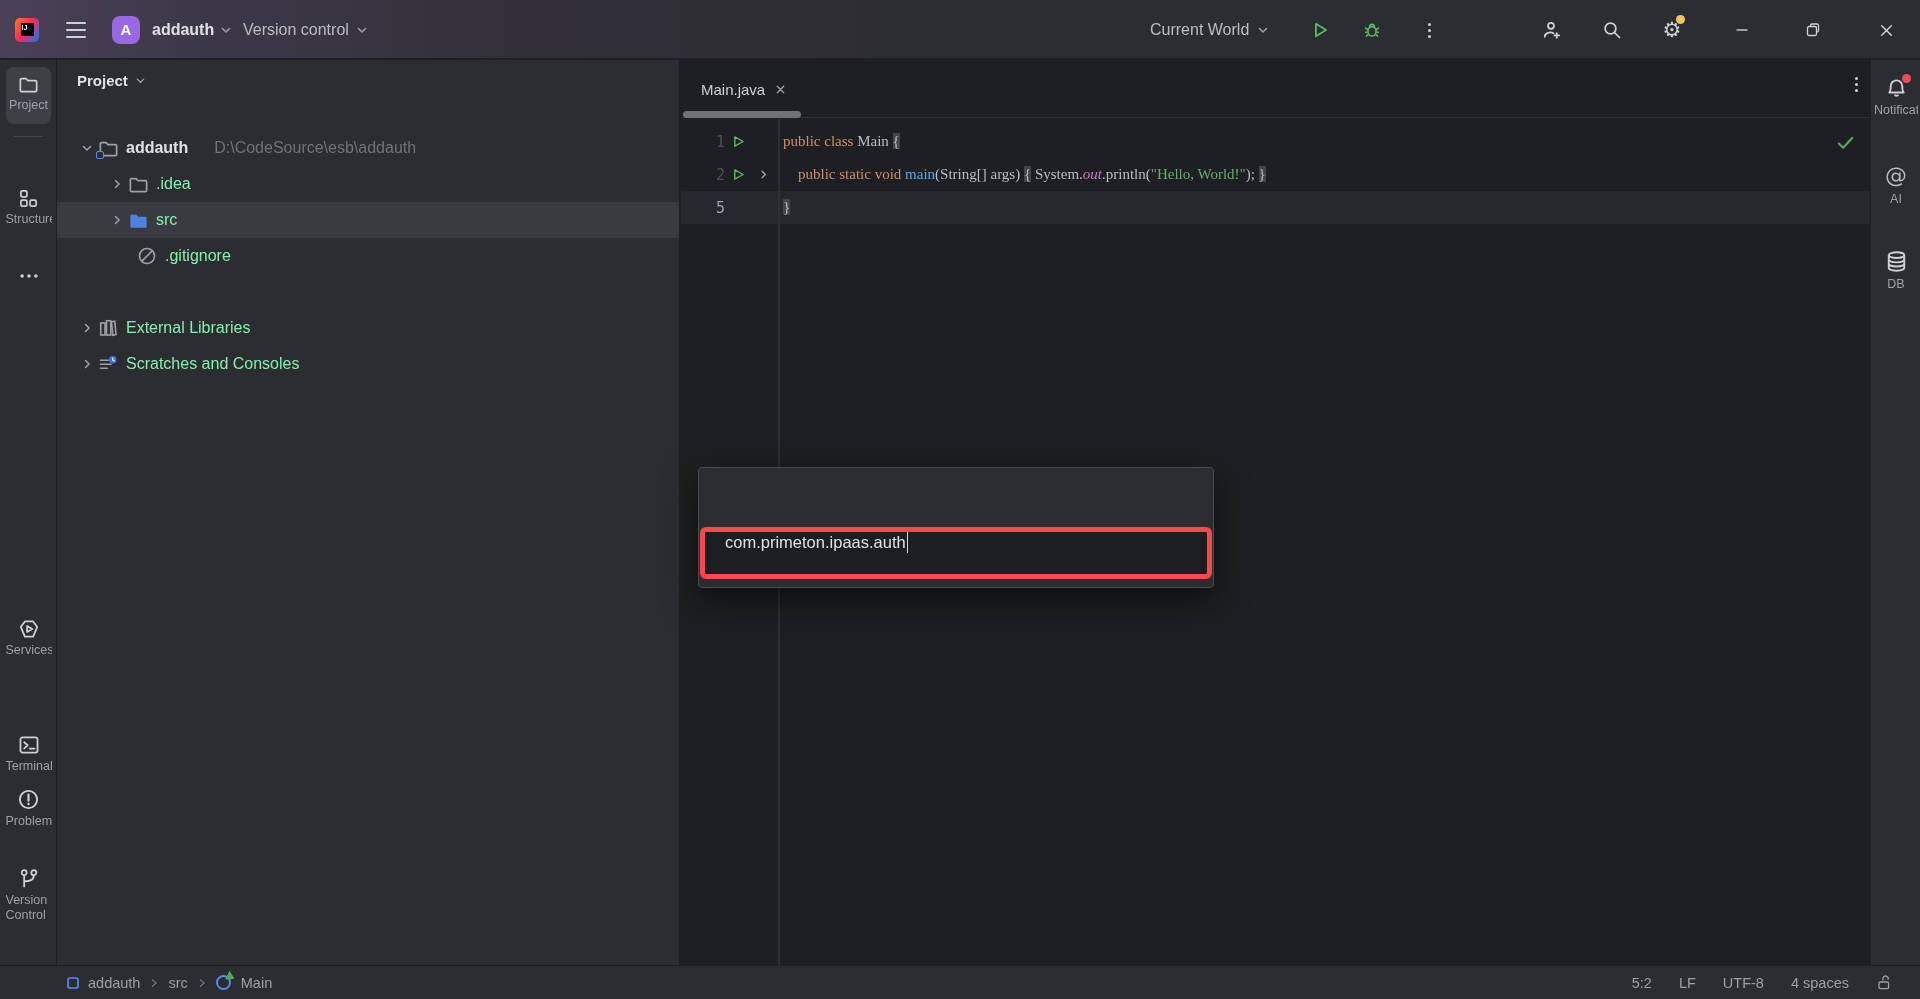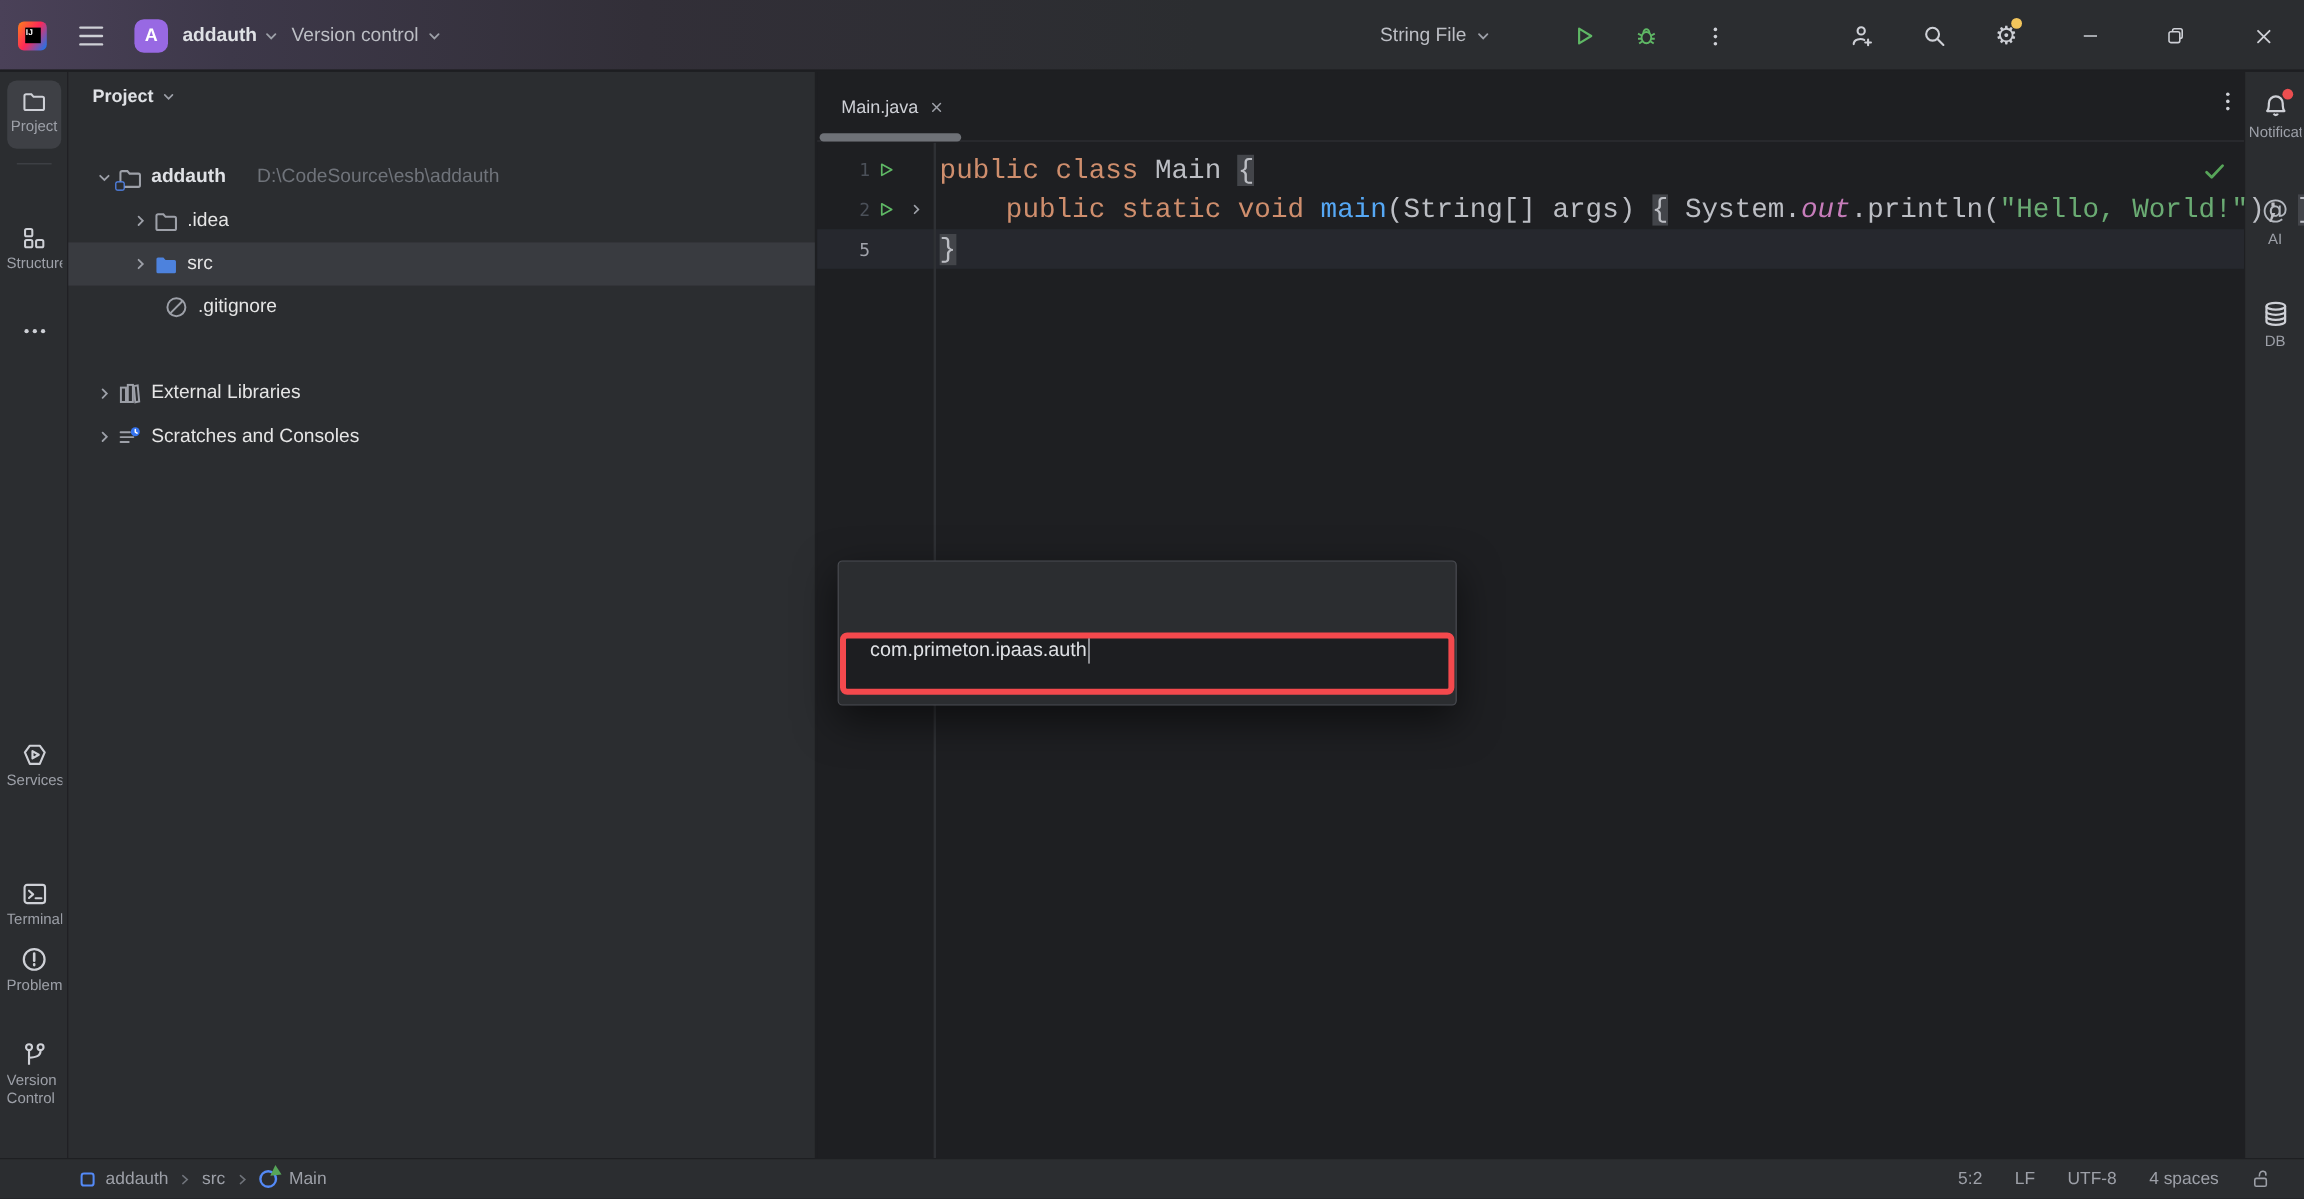--- a/index.html
+++ b/index.html
@@ -67,21 +67,21 @@
   }
   .pp-header{ position:absolute; left:20px; top:12px; display:flex; align-items:center; gap:7px;
     color:#dfe1e5; font-weight:bold; font-size:15px; cursor:pointer;}
   .trow{
     position:absolute; left:0; width:100%; height:36px; display:flex; align-items:center; gap:0;
     cursor:pointer; white-space:nowrap;
   }
   .trow.selected{ background:#393b40; }
   .tw{ width:20px; display:flex; align-items:center; justify-content:center; flex:0 0 auto; }
   .ticon{ width:22px; display:flex; align-items:center; justify-content:center; flex:0 0 auto; position:relative;}
-  .tlabel{ margin-left:7px; color:#e5e5e5; }
+  .tlabel{ margin-left:7px; color:#86efac; }
   .tlabel.bold{ color:#dfe1e5; font-weight:bold; }
   .tpath{ margin-left:26px; color:#6f737a; }
   .badge-sq{ position:absolute; left:-1px; bottom:0px; width:8px; height:8px; border:1.6px solid #548af7;
     background:#2b2d30; border-radius:2px; }
 
   
   .editor{ position:absolute; left:681px; top:60px; bottom:34px; right:50px; background:#1e1f22; }
   .tabbar{ position:absolute; left:0; top:0; right:0; height:58px; border-bottom:1px solid #303135; }
   .tab{ position:absolute; left:20px; top:0; height:58px; display:flex; align-items:center; gap:10px; cursor:pointer; }
   .tab .tab-title{ color:#ced0d6; font-size:15px; }
@@ -91,21 +91,21 @@
   .insp-div{ position:absolute; right:0; width:62px; top:132px; height:1px; background:#303135; }
 
   .code-area{ position:absolute; left:0; top:59px; right:0; bottom:0; }
   .gutter-divider{ position:absolute; left:97px; top:0; bottom:0; width:2px; background:#2e3034; z-index:2; }
   .crow{ position:absolute; left:0; right:0; height:33px; display:flex; align-items:center; z-index:1; }
   .crow.caret-row{ background:#26282e; }
   .lnum{ width:44px; text-align:right; font-family:"DejaVu Sans Mono",monospace; font-size:15px; color:#4b5059; flex:0 0 auto; }
   .caret-row .lnum{ color:#a1a3ab; }
   .gut-run{ width:26px; display:flex; justify-content:center; flex:0 0 auto; cursor:pointer; }
   .gut-fold{ width:24px; display:flex; justify-content:center; flex:0 0 auto; cursor:pointer; }
-  .codeline{ margin-left:8px; font-family:Liberation Mono, monospace; font-size:23px; white-space:pre; }
+  .codeline{ margin-left:8px; font-family:Liberation Serif, serif; font-size:15px; white-space:pre; }
   .tk.kw{ color:#cf8e6d; } .tk.pl{ color:#bcbec4; } .tk.decl{ color:#56a8f5; }
   .tk.field{ color:#c77dbb; font-style:italic; } .tk.str{ color:#6aab73; }
   .tk.hl{ background:#43454a; } .tk.fold{ background:#43454a; }
 
   
   .right-stripe{ position:absolute; right:0; top:60px; bottom:34px; width:50px; background:#2b2d30; border-left:1px solid #1e1f22; }
   .rs-item{ position:absolute; left:0; width:50px; display:flex; flex-direction:column; align-items:center; cursor:pointer; }
   .rs-item .slabel{ margin-top:4px; font-size:12.5px; color:#9da0a8; max-width:44px; overflow:hidden; white-space:nowrap; }
   .bell-wrap{ position:relative; }
   .bell-dot{ position:absolute; top:-2px; right:-3px; width:9px; height:9px; border-radius:50%; background:#eb4e50; }
@@ -169,21 +169,21 @@
         <path d="M2.5 4.5 L6 8 L9.5 4.5" stroke="#9da0a8" stroke-width="1.5" fill="none" stroke-linecap="round"></path>
       </svg>
   </div>
   <div class="tb-item vcs-widget">
     <span>Version control</span>
     <svg width="12" height="12" viewBox="0 0 12 12">
         <path d="M2.5 4.5 L6 8 L9.5 4.5" stroke="#9da0a8" stroke-width="1.5" fill="none" stroke-linecap="round"></path>
       </svg>
   </div>
   <div class="tb-item runcfg">
-    <span>String File</span>
+    <span>Current World</span>
     <svg width="12" height="12" viewBox="0 0 12 12">
         <path d="M2.5 4.5 L6 8 L9.5 4.5" stroke="#9da0a8" stroke-width="1.5" fill="none" stroke-linecap="round"></path>
       </svg>
   </div>
   <div class="tb-icon" style="left:1309px">
     <svg width="18" height="18" viewBox="0 0 16 16">
         <path d="M3.5 2.5 L12.5 8 L3.5 13.5 Z" stroke="#5fb865" stroke-width="1.6" fill="none" stroke-linejoin="round"></path>
       </svg>
   </div>
   <div class="tb-icon" style="left:1360px">

